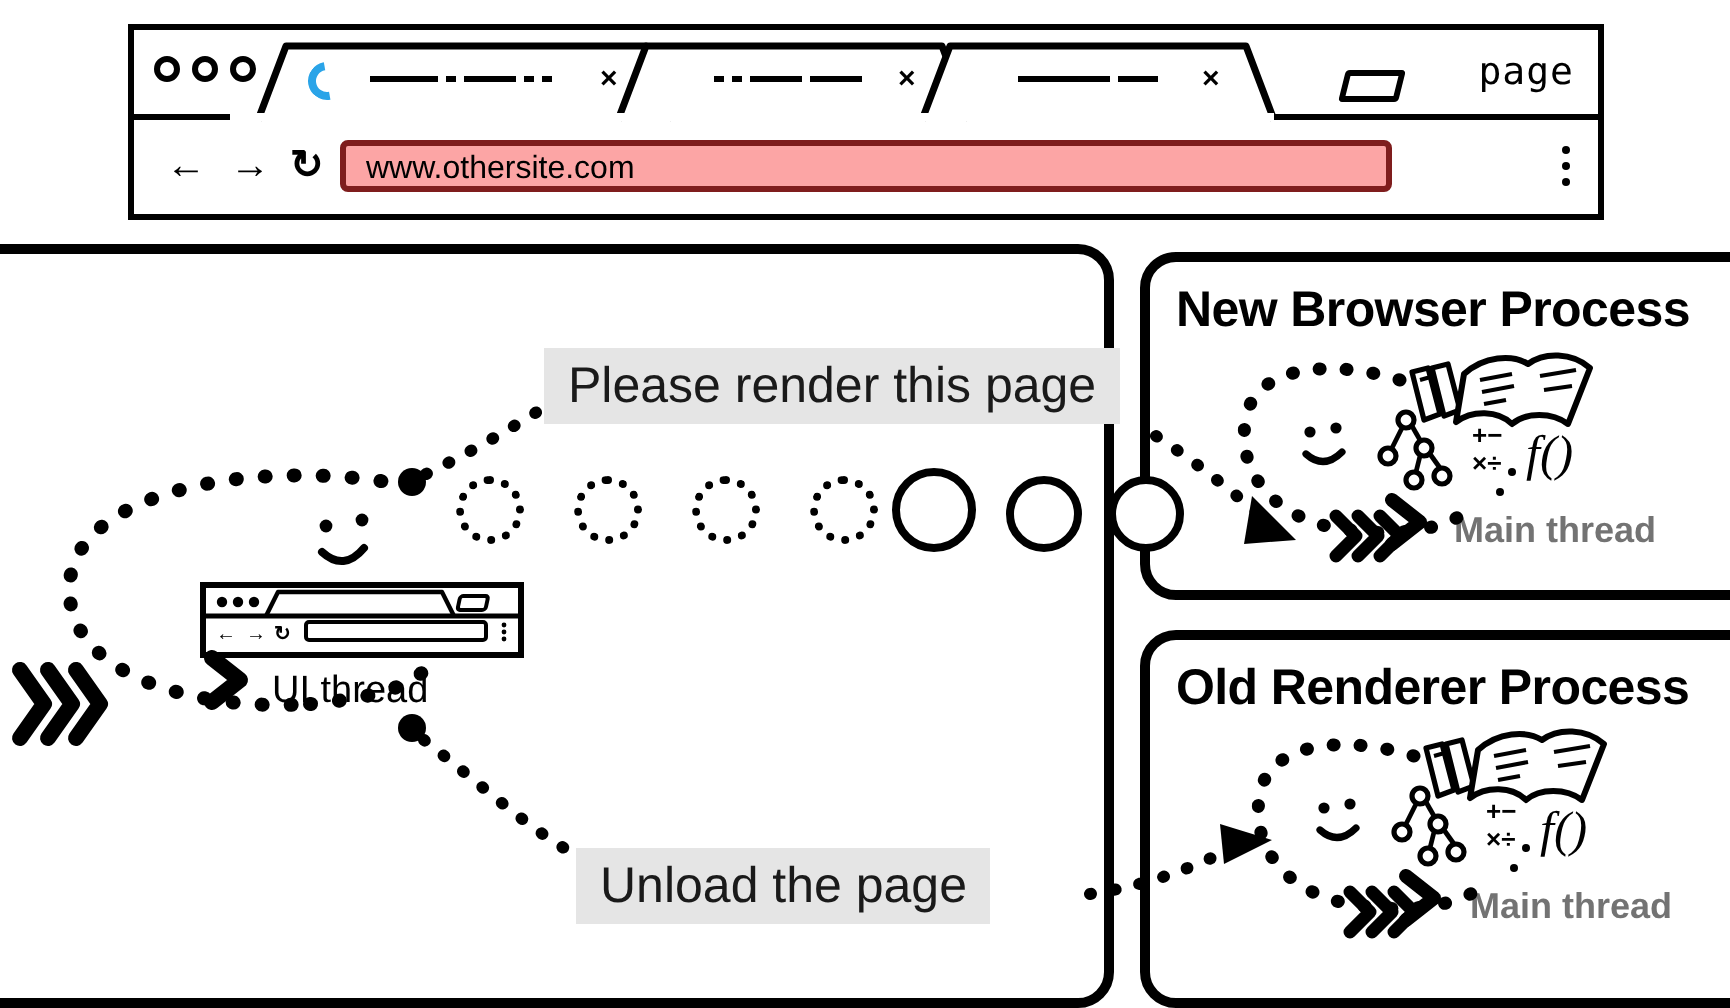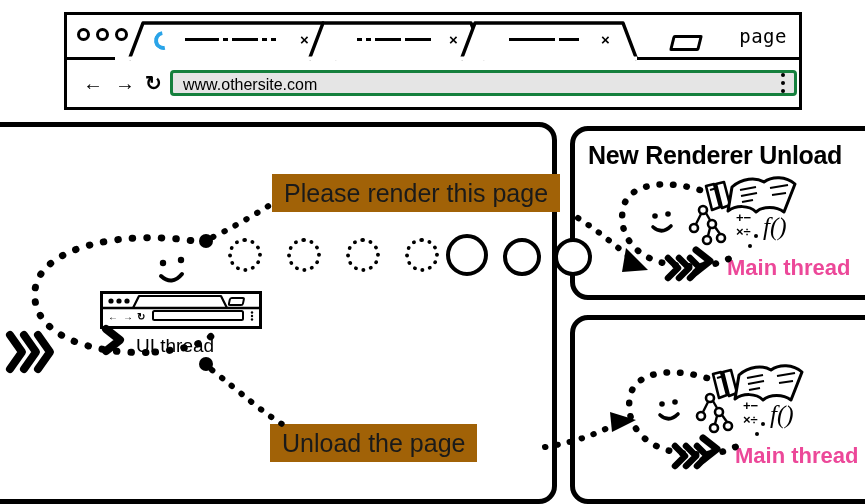--- a/index.html
+++ b/index.html
@@ -121,25 +121,25 @@
     position: absolute;
     top: 13px;
     font-size: 20px;
     font-weight: bold;
     line-height: 20px;
     color: #000;
   }
   #url-bar {
     position: absolute;
     left: 103px; top: 10px;
-    width: 627px; height: 26px;
-    border: 3px solid #15803d;
+    width: 526px; height: 26px;
+    border: 3px solid #7f1d1d;
     border-radius: 4px;
     box-sizing: border-box;
-    background: #e5e5e5;
+    background: #fca5a5;
   }
   #url-text {
     position: absolute;
     left: 10px; top: 3px;
     font-size: 16px;
     color: #000;
     white-space: nowrap;
   }
   #kebab-menu {
     position: absolute;
@@ -188,29 +188,29 @@
     letter-spacing: -0.3px;
     white-space: nowrap;
   }
   #browser-process-title { left: 44px; top: 138px; }
   #new-renderer-title   { left: 588px; top: 141px; }
   #old-renderer-title   { left: 588px; top: 330px; }
 
   
   .msg-label {
     position: absolute;
-    background: #a16207;
+    background: #e5e5e5;
     color: #1a1a1a;
     font-size: 25px;
     line-height: 38px;
     padding: 0 12px;
     white-space: nowrap;
   }
   #msg-render { left: 272px; top: 174px; }
-  #msg-unload { left: 270px; top: 424px; }
+  #msg-unload { left: 288px; top: 424px; }
 
   
   .circ {
     position: absolute;
     border-radius: 50%;
     box-sizing: border-box;
   }
   .circ.dotted { border: 4px dotted #000; width: 34px; height: 34px; }
   .circ.solid  { border: 4px solid  #000; width: 34px; height: 34px; background:#fff; }
   .circ.big    { width: 42px; height: 42px; border-width: 4px; }
@@ -225,23 +225,23 @@
   }
   #ui-thread-label {
     left: 136px; top: 335px;
     font-size: 19px;
     color: #000;
   }
 
   
   .main-thread-label {
     position: absolute;
-    font-size: 22px;
+    font-size: 18px;
     font-weight: bold;
-    color: #ec4899;
+    color: #737373;
   }
   #main-thread-new { left: 727px; top: 255px; }
   #main-thread-old { left: 735px; top: 443px; }
 
   svg { display: block; overflow: visible; }
   #overlay {
     position: absolute;
     left: 0; top: 0;
     width: 865px; height: 504px;
     pointer-events: none;
@@ -321,21 +321,22 @@
         <i></i>
         <i></i>
       </div>
     </div>
   </div>
 
   <div id="browser-process-box" class="abs process-box"></div>
   <div id="new-renderer-box" class="abs process-box"></div>
   <div id="old-renderer-box" class="abs process-box"></div>
 
-  <div class="panel-title abs" id="new-renderer-title">New Renderer Unload</div>
+  <div class="panel-title abs" id="new-renderer-title">New Browser Process</div>
+  <div class="panel-title abs" id="old-renderer-title">Old Renderer Process</div>
 
   <div class="abs circ dotted" style="left:228px; top:238px;"></div>
   <div class="abs circ dotted" style="left:287px; top:238px;"></div>
   <div class="abs circ dotted" style="left:346px; top:238px;"></div>
   <div class="abs circ dotted" style="left:405px; top:238px;"></div>
   <div class="abs circ solid big" style="left:446px; top:234px;"></div>
   <div class="abs circ solid" style="left:503px; top:238px; width:38px; height:38px;"></div>
   <div class="abs circ solid" style="left:554px; top:238px; width:38px; height:38px;"></div>
 
   <div id="ui-thread-glyph" class="abs">

